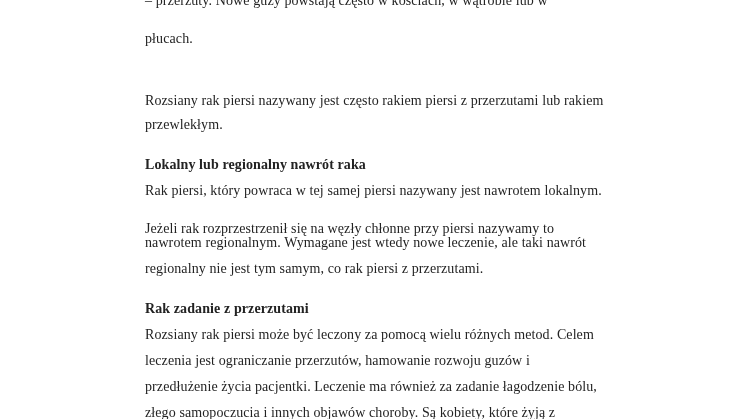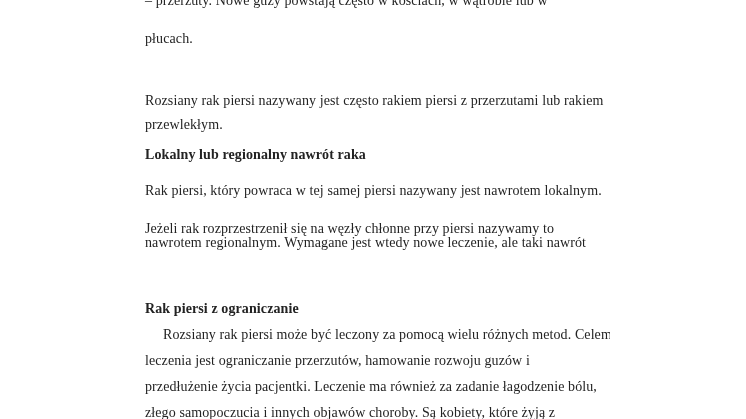--- a/index.html
+++ b/index.html
@@ -25,46 +25,47 @@
     letter-spacing: 0.1px;
   }
   .heading {
     font-weight: bold;
   }
   
   .l1  { top: -8px; }
   .l2  { top: 30px; }
   .l3  { top: 92px; }
   .l4  { top: 116px; }
-  .h1  { top: 146px; font-family: Liberation Serif, serif; }
+  .h1  { top: 156px; font-family: Liberation Serif, serif; }
   .l5  { top: 182px; }
   .l6  { top: 208px; margin-top: 12px; }
   .l7  { top: 234px; }
   .l8  { top: 260px; }
   .h2  { top: 300px; }
-  .l9  { top: 326px; margin-left: 18px; }
+  .l9  { top: 326px; }
   .l10 { top: 352px; }
   .l11 { top: 378px; }
   .l12 { top: 404px; }
 </style>
 </head>
 <body>
 
 <div class="page">
 
   <div class="line l1">– przerzuty. Nowe guzy powstają często w kościach, w wątrobie lub w</div>
   <div class="line l2">płucach.</div>
 
   <div class="line l3">Rozsiany rak piersi nazywany jest często rakiem piersi z przerzutami lub rakiem</div>
   <div class="line l4">przewlekłym.</div>
 
   <div class="line heading h1">Lokalny lub regionalny nawrót raka</div>
   <div class="line l5">Rak piersi, który powraca w tej samej piersi nazywany jest nawrotem lokalnym.</div>
   <div class="line l6">Jeżeli rak rozprzestrzenił się na węzły chłonne przy piersi nazywamy to</div>
   <div class="line l7">nawrotem regionalnym. Wymagane jest wtedy nowe leczenie, ale taki nawrót</div>
+  <div class="line l8">regionalny nie jest tym samym, co rak piersi z przerzutami.</div>
 
-  <div class="line heading h2">Rak piersi z ograniczanie</div>
+  <div class="line heading h2">Rak zadanie z przerzutami</div>
   <div class="line l9">Rozsiany rak piersi może być leczony za pomocą wielu różnych metod. Celem</div>
   <div class="line l11">przedłużenie życia pacjentki. Leczenie ma również za zadanie łagodzenie bólu,</div>
   <div class="line l10">leczenia jest ograniczanie przerzutów, hamowanie rozwoju guzów i</div>
   <div class="line l12">złego samopoczucia i innych objawów choroby. Są kobiety, które żyją z</div>
 
 </div>
 
 </body></html>

